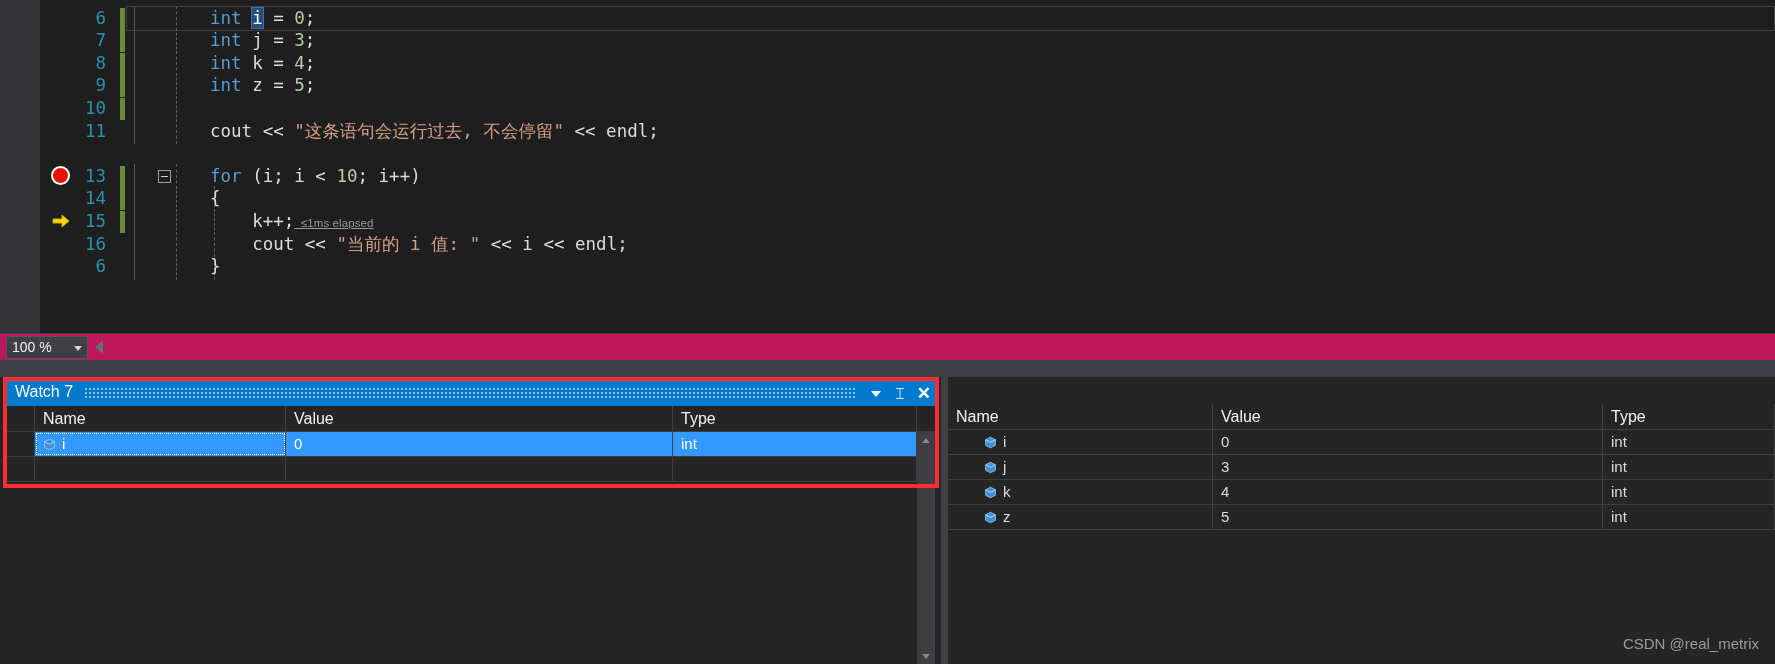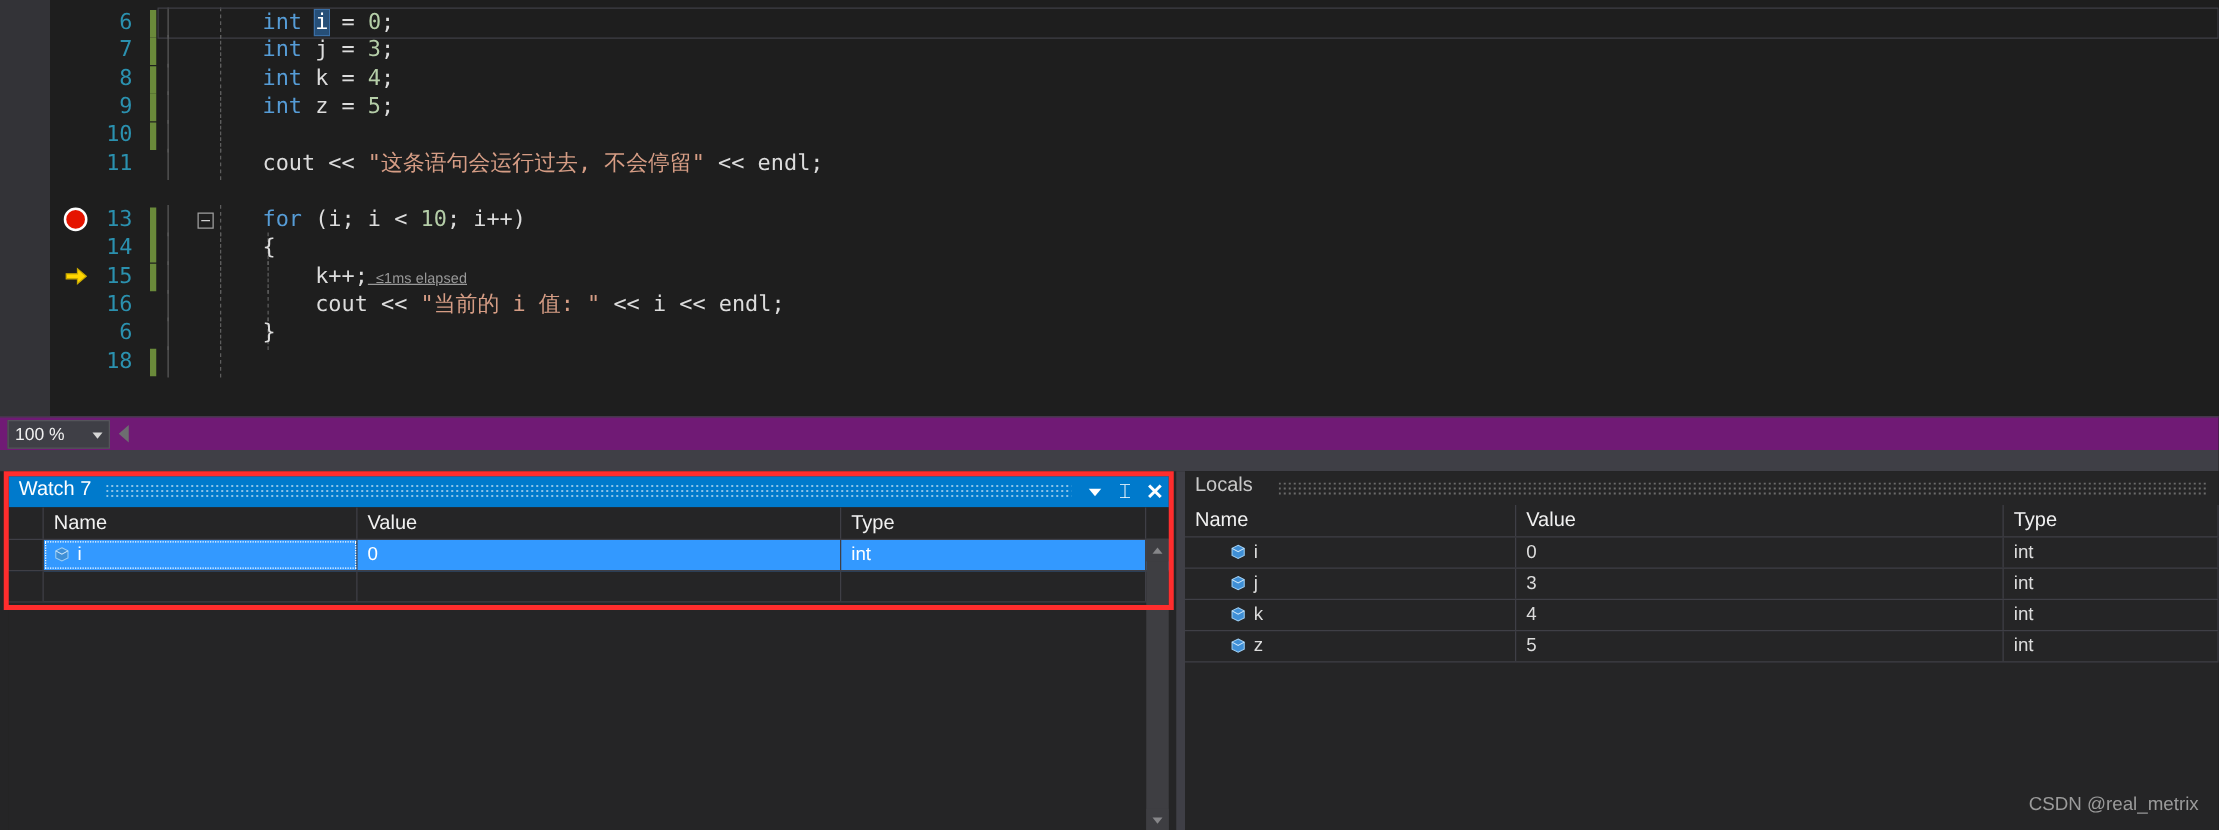--- a/index.html
+++ b/index.html
@@ -84,21 +84,21 @@
     content: ""; position: absolute; left: 2px; top: 5px; width: 7px; height: 1px; background: #d0d0d0;
   }
   .top-partial {
     position: absolute; left: 108px; top: -4px; color: #dcdcdc;
     font-family: "DejaVu Sans Mono", monospace; font-size: 17.5px;
   }
 
   
   .zoombar {
     position: absolute; left: 0; top: 333px; width: 1775px; height: 27px;
-    background: #701a75; border-top: 1px solid #3f3f46;
+    background: #be185d; border-top: 1px solid #3f3f46;
   }
   .zoom-ctl {
     position: absolute; left: 6px; top: 2px; width: 82px; height: 23px;
     background: #3f3f46; border: 1px solid #55555b; color: #f1f1f1;
     font-size: 14px; line-height: 21px; padding-left: 5px;
   }
   .zoom-caret {
     position: absolute; right: 5px; top: 9px; width: 0; height: 0;
     border-left: 4px solid transparent; border-right: 4px solid transparent;
     border-top: 5px solid #d6d6d6;
@@ -233,21 +233,20 @@
         <div class="line" style="position: absolute; left: 0px; right: 0px; top: 73.4px;"><span class="lineno">9</span><span class="changebar"></span><span class="struct-guide"></span><span class="indent-guide" style="left: 136px;"></span><span class="code-text" style="left: 170px;"><span class="kw">int</span><span class="plain"> z = </span><span class="num">5</span><span class="plain">;</span></span></div>
         <div class="line" style="position: absolute; left: 0px; right: 0px; top: 96px;"><span class="lineno">10</span><span class="changebar"></span><span class="struct-guide"></span><span class="indent-guide" style="left: 136px;"></span><span class="code-text" style="left: 170px;"></span></div>
         <div class="line" style="position: absolute; left: 0px; right: 0px; top: 118.6px;"><span class="lineno">11</span><span class="changebar none"></span><span class="struct-guide"></span><span class="indent-guide" style="left: 136px;"></span><span class="code-text" style="left: 170px;"><span class="plain">cout &lt;&lt; </span><span class="str">"这条语句会运行过去, 不会停留"</span><span class="plain"> &lt;&lt; endl;</span></span></div>
         <div class="line" style="position: absolute; left: 0px; right: 0px; top: 163.8px;"><span class="lineno">13</span><span class="changebar"></span><span class="struct-guide"></span><span class="indent-guide" style="left: 136px;"></span><span class="fold-box" style="top: 6px;"></span><span class="code-text" style="left: 170px;"><span class="kw">for</span><span class="plain"> (i; i &lt; </span><span class="num">10</span><span class="plain">; i++)</span></span><span class="bp-dot" style="top: 2px;"></span></div>
         <div class="line" style="position: absolute; left: 0px; right: 0px; top: 186.4px;"><span class="lineno">14</span><span class="changebar"></span><span class="struct-guide"></span><span class="indent-guide" style="left: 136px;"></span><span class="indent-guide" style="left: 174px;"></span><span class="code-text" style="left: 170px;"><span class="plain">{</span></span></div>
         <div class="line" style="position: absolute; left: 0px; right: 0px; top: 209px;"><span class="lineno">15</span><span class="changebar"></span><span class="struct-guide"></span><span class="indent-guide" style="left: 136px;"></span><span class="indent-guide" style="left: 174px;"></span><span class="code-text" style="left: 170px;"><span class="plain">    k++;</span><span class="elapsed">  ≤1ms elapsed</span></span><span class="cur-arrow" style="top: 2px;"><svg viewBox="0 0 20 20">
               <path d="M2 8h9V4l7 6-7 6v-4H2z" fill="#ffd600" stroke="#c9a900" stroke-width="1"></path>
             </svg></span></div>
         <div class="line" style="position: absolute; left: 0px; right: 0px; top: 231.6px;"><span class="lineno">16</span><span class="changebar none"></span><span class="struct-guide"></span><span class="indent-guide" style="left: 136px;"></span><span class="indent-guide" style="left: 174px;"></span><span class="code-text" style="left: 170px;"><span class="plain">    cout &lt;&lt; </span><span class="str">"当前的 i 值: "</span><span class="plain"> &lt;&lt; i &lt;&lt; endl;</span></span></div>
         <div class="line" style="position: absolute; left: 0px; right: 0px; top: 254.2px;"><span class="lineno">6</span><span class="changebar none"></span><span class="struct-guide"></span><span class="indent-guide" style="left: 136px;"></span><span class="indent-guide" style="left: 174px;"></span><span class="code-text" style="left: 170px;"><span class="plain">}</span></span></div>
-        <div class="line" style="position: absolute; left: 0px; right: 0px; top: 276.8px;"><span class="lineno">18</span><span class="changebar"></span><span class="struct-guide"></span><span class="indent-guide" style="left: 136px;"></span><span class="code-text" style="left: 170px;"></span></div>
       </div>
   </div>
 
   <div class="zoombar">
     <div class="zoom-ctl">
       <span>100 %</span>
       <span class="zoom-caret"></span>
     </div>
     <div class="hsplit-left"></div>
   </div>
@@ -296,24 +295,20 @@
             <div class="sb-tri-dn"></div>
           </div>
       </div>
     </div>
   </div>
 
   <div class="watch-outline"></div>
   <div class="panel-divider"></div>
 
   <div class="locals-panel">
-    <div class="locals-title">
-      <span class="locals-title-text">Locals</span>
-      <span class="locals-dots"></span>
-    </div>
     <div class="locals-grid">
       <div class="grid-head" id="locals-head">
           <div class="gh-cell" style="width: 265px; flex: 0 0 265px;">Name</div>
           <div class="gh-cell" style="width: 390px; flex: 0 0 390px;">Value</div>
           <div class="gh-cell" style="width: 172px; flex: 0 0 172px;">Type</div>
         </div>
       <div id="locals-body">
           <div class="grid-row">
             <div class="gr-cell" style="width: 265px; flex: 0 0 265px; padding-left: 36px;"><span><svg class="cube-icon" viewBox="0 0 16 16">
                   <path d="M8 1.5 14 4.6v6.8L8 14.5 2 11.4V4.6z" fill="#3f8fd6" stroke="#9fd0f5" stroke-width="1"></path>

